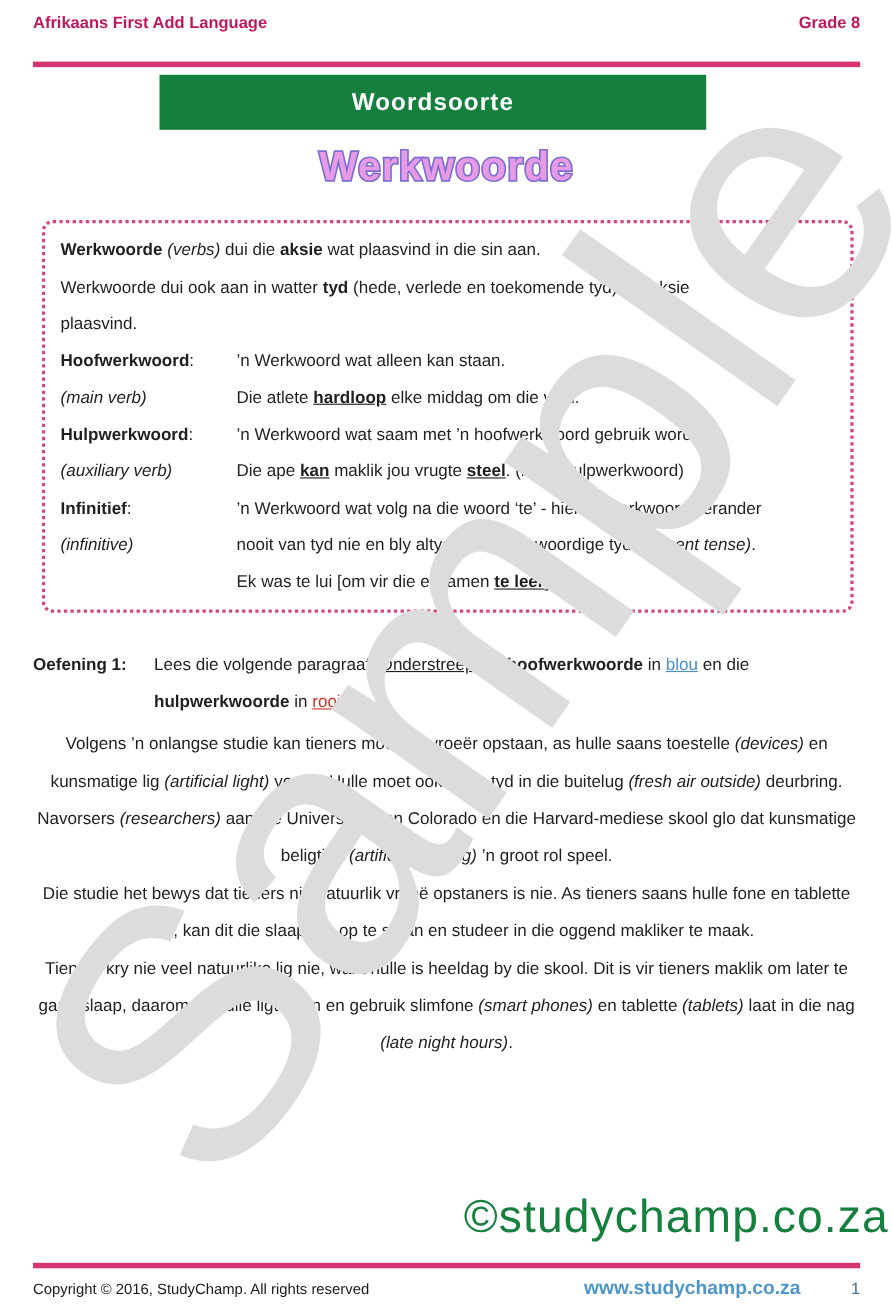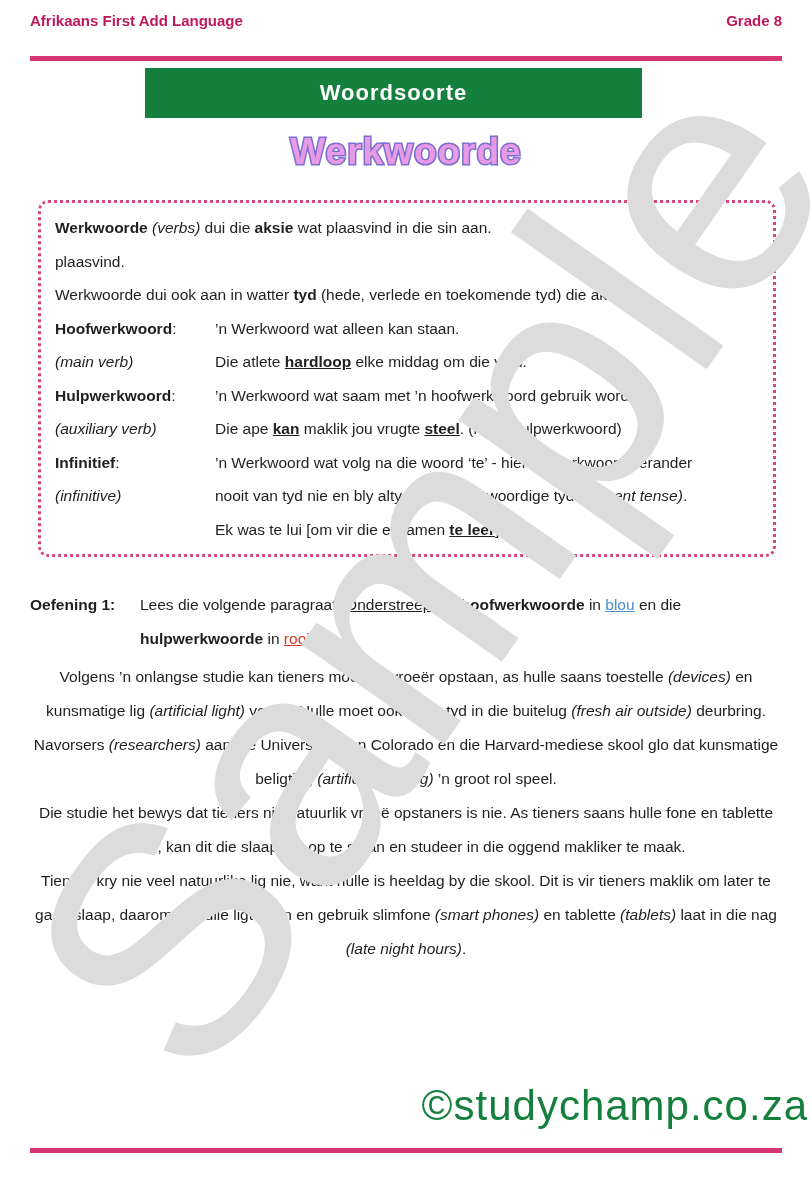--- a/index.html
+++ b/index.html
@@ -66,22 +66,22 @@
   <div class="banner">
     <span>Woordsoorte</span>
   </div>
 
   <svg class="title-svg" width="812" height="54" viewBox="0 0 812 54">
     <text x="406" y="40" text-anchor="middle" font-family="Liberation Sans, sans-serif" font-size="37" font-weight="bold" letter-spacing="1" fill="#e79ae6" stroke="#7b6fd0" stroke-width="3" paint-order="stroke">Werkwoorde</text>
   </svg>
 
   <div class="defbox">
     <div class="line"><span class="b">Werkwoorde</span><span> </span><span class="i">(verbs)</span><span> dui die </span><span class="b">aksie</span><span> wat plaasvind in die sin aan.</span></div>
+    <div class="line"><span>Werkwoorde dui ook aan in watter </span><span class="b">tyd</span><span> (hede, verlede en toekomende tyd) die aksie</span></div>
     <div class="line"><span>plaasvind.</span></div>
-    <div class="line"><span>Werkwoorde dui ook aan in watter </span><span class="b">tyd</span><span> (hede, verlede en toekomende tyd) die aksie</span></div>
 
     <div class="defrow">
       <div class="deflabel"><span class="b">Hoofwerkwoord</span><span>:</span></div>
       <div class="defcontent"><span>’n Werkwoord wat alleen kan staan.</span></div>
     </div>
     <div class="defrow">
       <div class="deflabel"><span class="i">(main verb)</span></div>
       <div class="defcontent"><span>Die atlete </span><span class="b u">hardloop</span><span> elke middag om die veld.</span></div>
     </div>
     <div class="defrow">
@@ -119,14 +119,19 @@
     <p><span>Navorsers </span><span class="i">(researchers)</span><span> aan die Universiteit van Colorado en die Harvard-mediese skool glo dat kunsmatige beligting </span><span class="i">(artificial lighting)</span><span> ’n groot rol speel.</span></p>
     <p><span>Die studie het bewys dat tieners nie natuurlik vroeë opstaners is nie. As tieners saans hulle fone en tablette bêre, kan dit die slaap om op te staan en studeer in die oggend makliker te maak.</span></p>
     <p><span>Tieners kry nie veel natuurlike lig nie, want hulle is heeldag by die skool. Dit is vir tieners maklik om later te gaan slaap, daarom sit hulle ligte aan en gebruik slimfone </span><span class="i">(smart phones)</span><span> en tablette </span><span class="i">(tablets)</span><span> laat in die nag </span><span class="i">(late night hours)</span><span>.</span></p>
   </div>
 
 
   <div class="wm-sample">Sample</div>
   <div class="wm-site">©studychamp.co.za</div>
 
   <div class="rule rule-bottom"></div>
+  <div class="footer">
+    <span>Copyright © 2016, StudyChamp. All rights reserved</span>
+    <span class="footer-site">www.studychamp.co.za</span>
+    <span class="footer-page">1</span>
+  </div>
 
 </div>
 
 </body></html>

